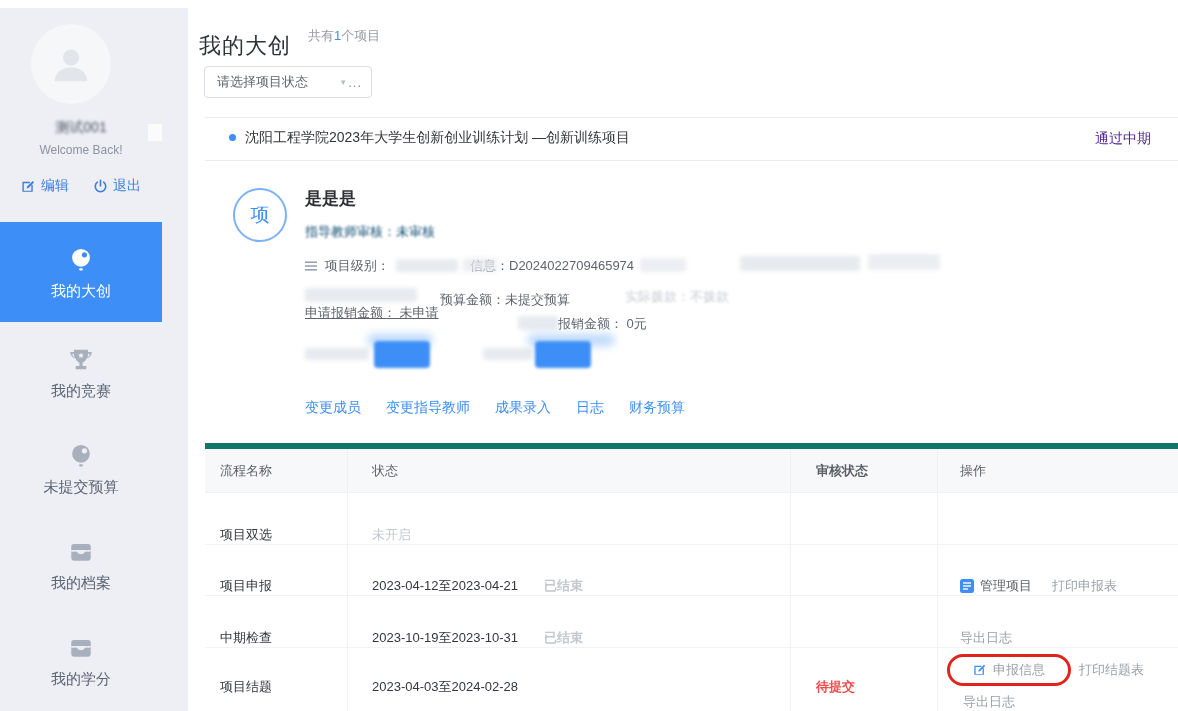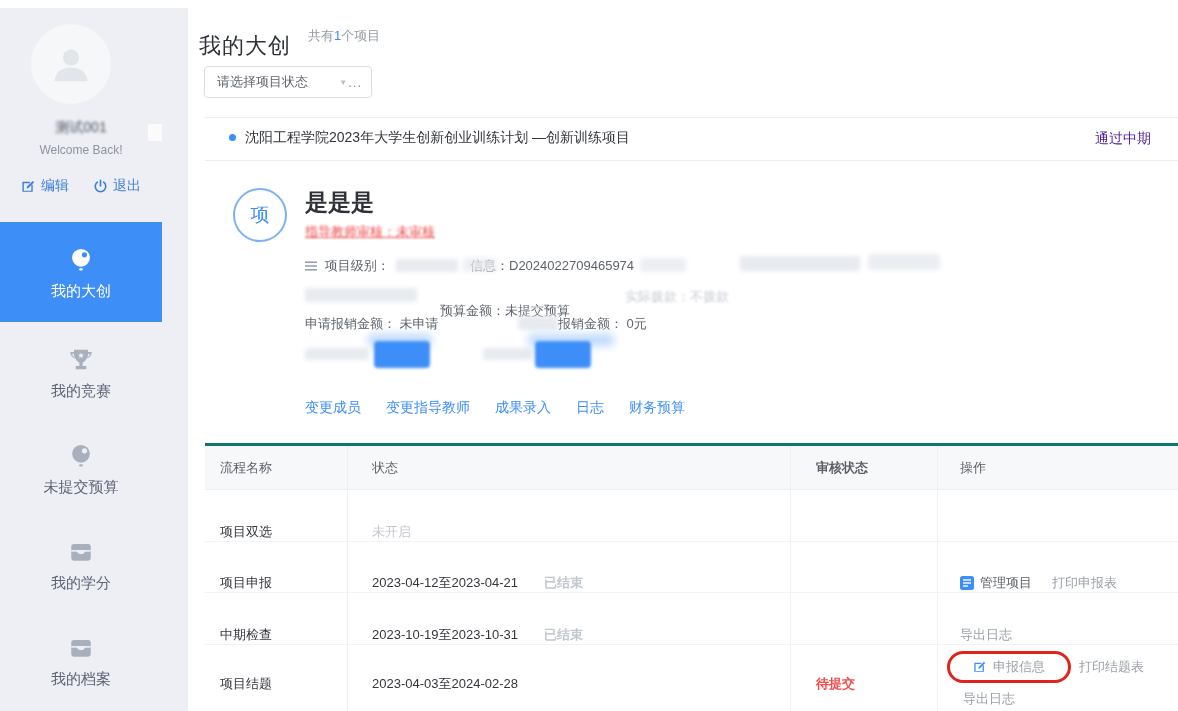--- a/index.html
+++ b/index.html
@@ -38,33 +38,33 @@
 
   
   .bullet{position:absolute;left:229px;top:134px;width:7px;height:7px;border-radius:50%;background:#3e8ef7;}
   .plan-title{position:absolute;left:245px;top:129px;font-size:14px;color:#33363b;}
   .stage-badge{position:absolute;left:1095px;top:130px;font-size:14px;color:#4c1d95;cursor:pointer;}
 
   
   .proj-avatar{position:absolute;left:233px;top:188px;width:54px;height:54px;border-radius:50%;
                border:2px solid #7db1f5;color:#3e8ef7;font-size:19px;display:flex;align-items:center;
                justify-content:center;box-sizing:border-box;background:#fff;}
-  .proj-name{position:absolute;left:305px;top:187px;font-size:23px;font-weight:bold;color:#2e3136;}
-  .teacher-review{position:absolute;left:305px;top:223px;font-size:13px;color:#ef4444;filter:blur(0.8px);text-decoration:underline;}
+  .proj-name{position:absolute;left:305px;top:187px;font-size:17px;font-weight:bold;color:#2e3136;}
+  .teacher-review{position:absolute;left:305px;top:223px;font-size:13px;color:#0c4a6e;filter:blur(0.8px);}
   .detail{position:absolute;font-size:13px;color:#5f646c;white-space:nowrap;}
   .redact{position:absolute;background:#e7eaef;filter:blur(2.2px);border-radius:2px;}
   .faint{color:#c6cad1;filter:blur(0.9px);}
   .list-glyph{display:inline-block;vertical-align:-1px;margin-right:4px;color:#8b95a6;}
   .badge{position:absolute;width:56px;height:27px;border-radius:4px;background:#3e8ef7;filter:blur(1.8px);}
   .badge-halo{position:absolute;background:#bdd9fb;filter:blur(4px);border-radius:4px;}
   .links-row{position:absolute;left:305px;top:399px;display:flex;gap:25px;font-size:14px;color:#3e8ef7;}
   .plink{cursor:pointer;}
 
   
-  .ptable{position:absolute;left:205px;top:443px;width:973px;height:268px;border-top:3px solid #0f766e;
+  .ptable{position:absolute;left:205px;top:443px;width:973px;height:268px;border-top:6px solid #0f766e;
           box-sizing:border-box;overflow:hidden;}
   .vline{position:absolute;top:0;height:268px;width:1px;background:#eef1f4;}
   .thead{height:44px;background:#f7f8fa;display:flex;align-items:center;font-size:13px;color:#5c6066;
          font-weight:500;border-bottom:1px solid #eef1f4;box-sizing:border-box;}
   .trow{display:flex;align-items:flex-end;font-size:13px;color:#33363b;border-bottom:1px solid #f1f3f6;box-sizing:border-box;}
   .c1{width:142px;padding-left:15px;box-sizing:border-box;flex-shrink:0;}
   .c2{width:443px;padding-left:25px;box-sizing:border-box;flex-shrink:0;}
   .c3{width:147px;padding-left:26px;box-sizing:border-box;flex-shrink:0;font-weight:bold;}
   .c4{width:241px;padding-left:23px;box-sizing:border-box;flex-shrink:0;}
   .muted{color:#c3c7cf;}
@@ -137,29 +137,29 @@
           <rect x="10.3" y="19.6" width="3.4" height="2.1" rx="1" fill="currentColor"></rect>
         </svg>
         <span>未提交预算</span>
       </div>
       <div class="nav-item">
         <svg class="nicon" viewBox="0 0 24 24">
           <rect x="3" y="4.5" width="18" height="15.5" rx="2.6" fill="currentColor"></rect>
           <rect class="hole" x="3" y="10.2" width="18" height="1.5"></rect>
           <path class="hole" d="M8.3 10.2h7.4v.5a3.7 3.3 0 0 1-7.4 0z"></path>
         </svg>
-        <span>我的学分</span>
+        <span>我的档案</span>
       </div>
       <div class="nav-item">
         <svg class="nicon" viewBox="0 0 24 24">
           <rect x="3" y="4.5" width="18" height="15.5" rx="2.6" fill="currentColor"></rect>
           <rect class="hole" x="3" y="10.2" width="18" height="1.5"></rect>
           <path class="hole" d="M8.3 10.2h7.4v.5a3.7 3.3 0 0 1-7.4 0z"></path>
         </svg>
-        <span>我的档案</span>
+        <span>我的学分</span>
       </div>
     </nav>
   </aside>
 
   <main>
     <h1 class="page-title">我的大创</h1>
     <div class="proj-count"><span>共有</span><span class="num">1</span><span>个项目</span></div>
 
     <div class="filter">
       <span>请选择项目状态</span>
@@ -190,24 +190,24 @@
       <span>项目级别：</span>
     </div>
     <div class="redact" style="left:396px;top:259px;width:62px;height:13px;"></div>
     <div class="detail" style="left:470px;top:257px;">信息：D2024022709465974</div>
     <div class="redact" style="left:463px;top:258px;width:34px;height:14px;opacity:.75;"></div>
     <div class="redact" style="left:640px;top:258px;width:46px;height:14px;opacity:.8;"></div>
     <div class="redact" style="left:740px;top:256px;width:120px;height:15px;"></div>
     <div class="redact" style="left:868px;top:254px;width:72px;height:16px;opacity:.85;"></div>
 
     <div class="redact" style="left:305px;top:288px;width:112px;height:14px;"></div>
-    <div class="detail" style="left:440px;top:302px;">预算金额：未提交预算</div>
+    <div class="detail" style="left:440px;top:291px;">预算金额：未提交预算</div>
     <div class="detail faint" style="left:625px;top:288px;">实际拨款：不拨款</div>
 
-    <div class="detail" style="left:305px;top:315px;">申请报销金额： 未申请</div>
+    <div class="detail" style="left:305px;top:304px;text-decoration:underline;">申请报销金额： 未申请</div>
     <div class="redact" style="left:518px;top:316px;width:40px;height:14px;"></div>
     <div class="detail" style="left:558px;top:315px;">报销金额： 0元</div>
 
     <div class="redact" style="left:305px;top:348px;width:64px;height:12px;"></div>
     <div class="badge-halo" style="left:368px;top:334px;width:64px;height:12px;"></div>
     <div class="badge" style="left:374px;top:341px;"></div>
     <div class="redact" style="left:483px;top:348px;width:50px;height:12px;"></div>
     <div class="badge-halo" style="left:528px;top:334px;width:86px;height:12px;"></div>
     <div class="badge" style="left:535px;top:341px;"></div>
 

